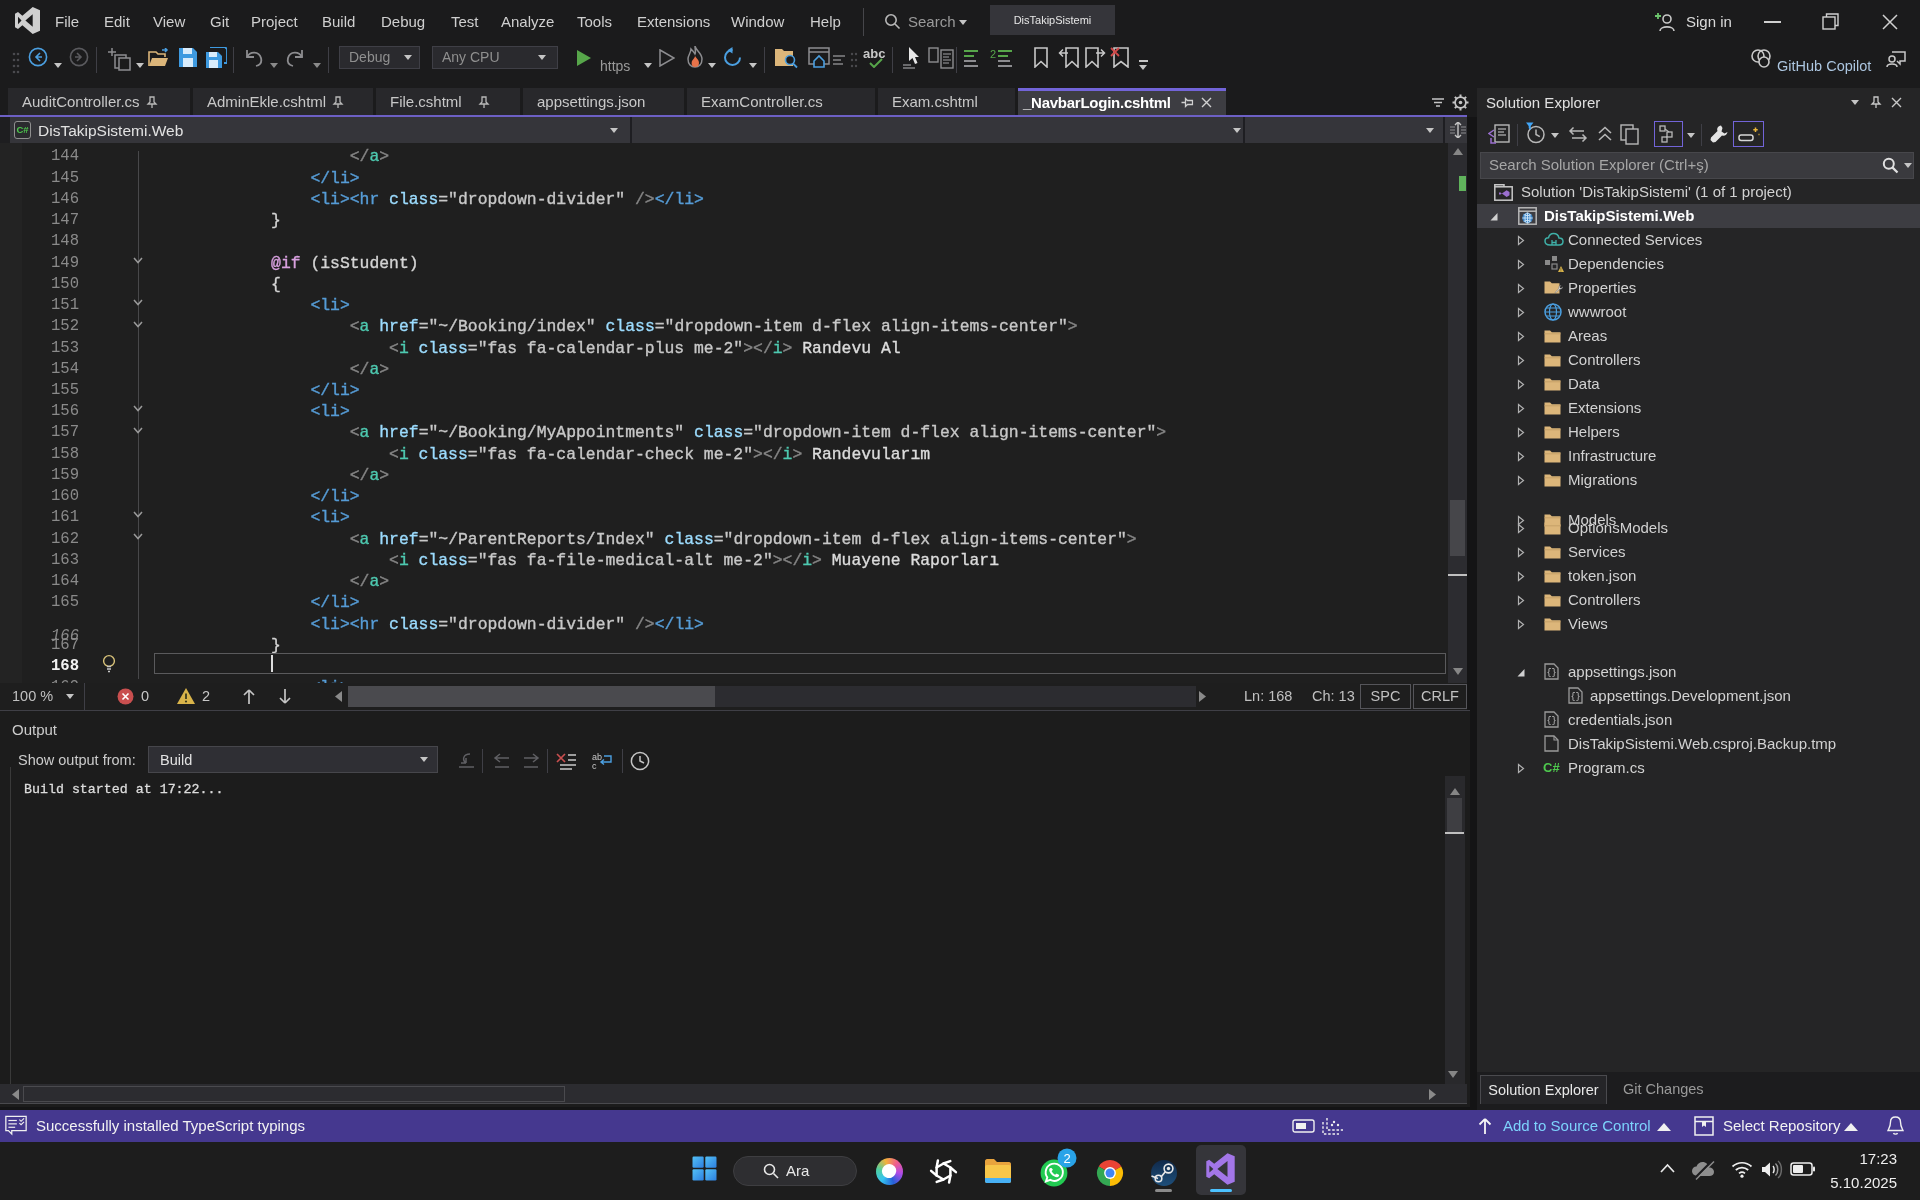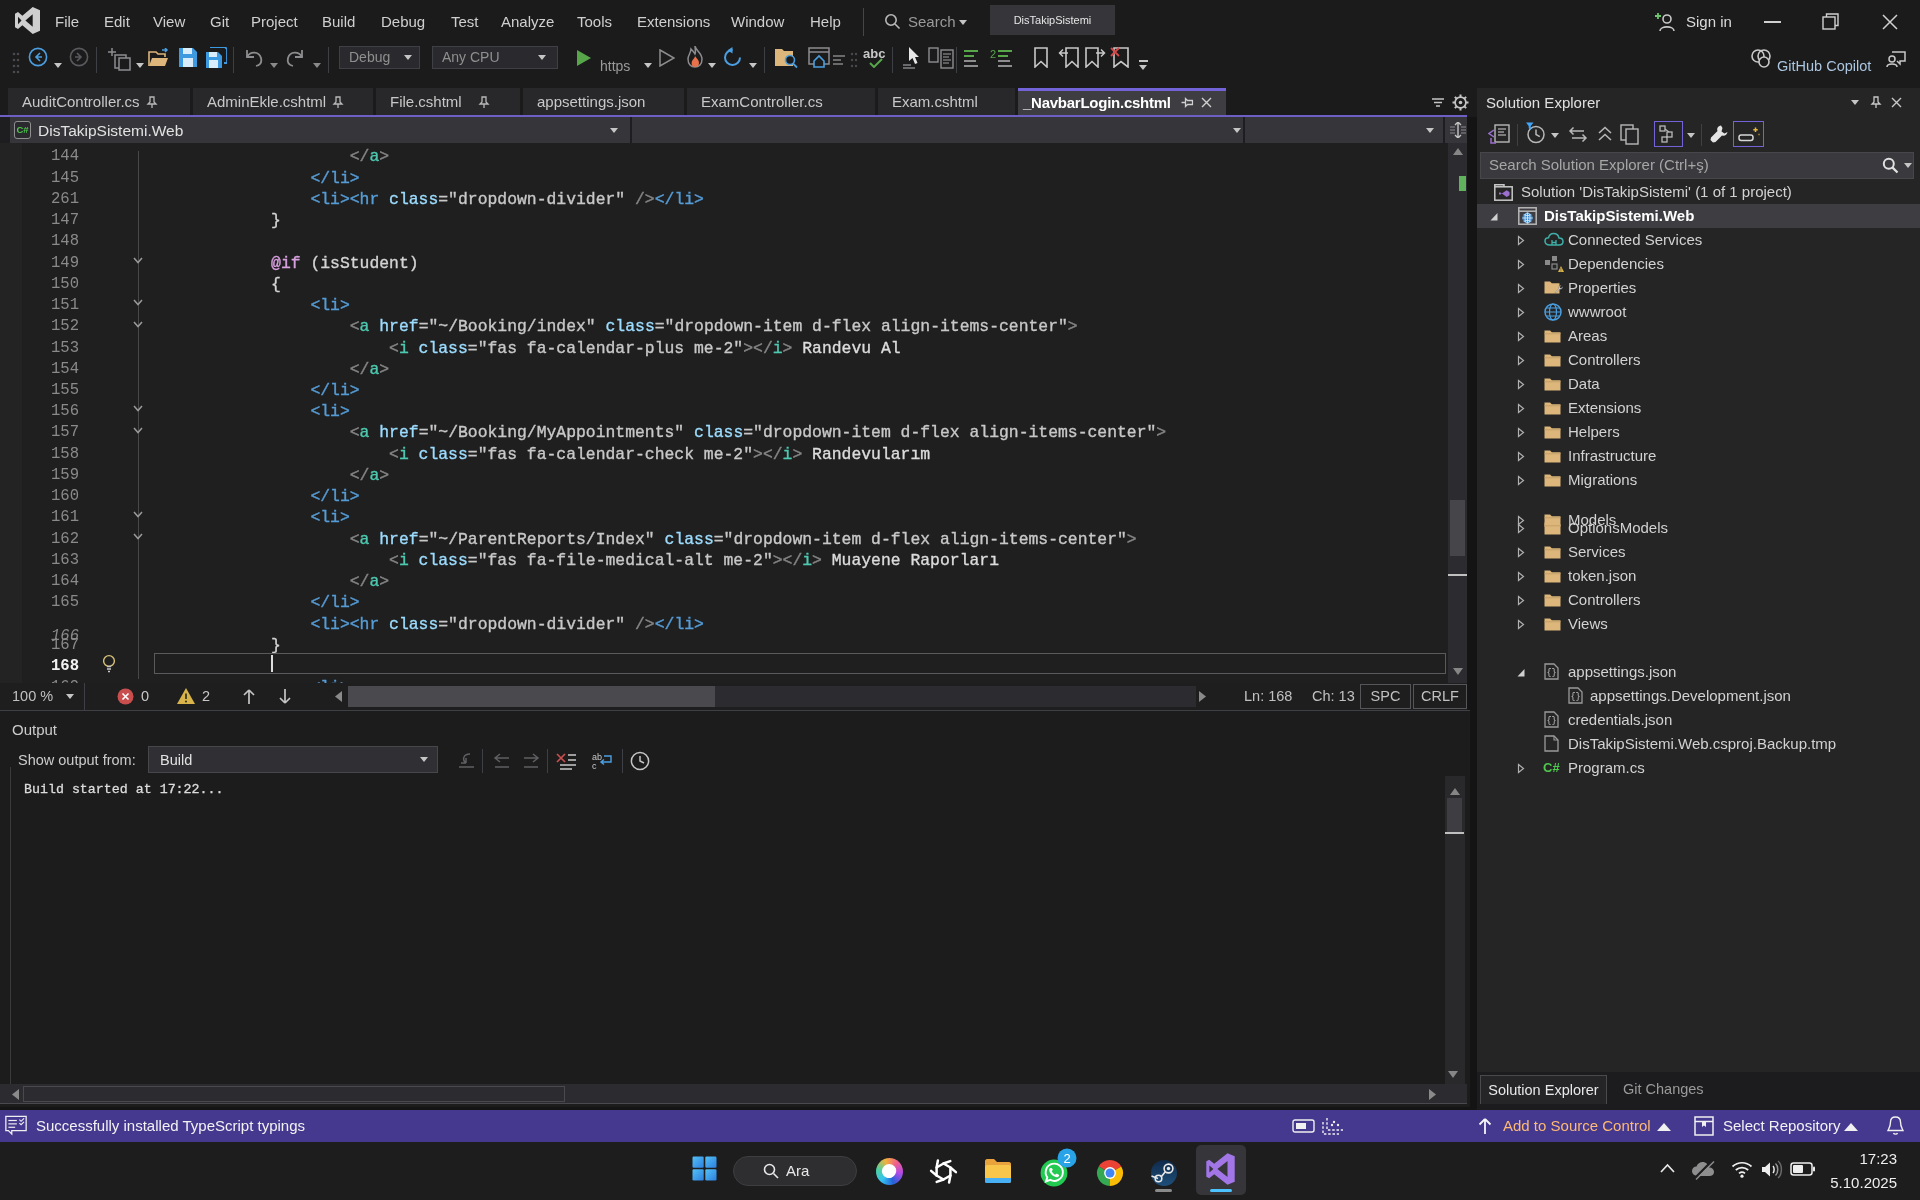--- a/index.html
+++ b/index.html
@@ -337,21 +337,21 @@
   <svg class="abs" style="left:1450px;top:5px;" width="16" height="16" viewBox="0 0 16 16">
       <path d="M8 0 L8 16 M8 0 L5 3 M8 0 L11 3 M8 16 L5 13 M8 16 L11 13" stroke="#c5c5c5" stroke-width="1.4"></path>
       <path d="M0 5 L5 5 M0 8 L5 8 M0 11 L5 11 M11 5 L16 5 M11 8 L16 8 M11 11 L16 11" stroke="#8d8d90" stroke-width="1.2"></path>
     </svg>
 </div>
 <div id="editor" class="abs">
   <div class="abs" style="left:0;top:0;width:22px;height:540px;background:#232323;"></div>
   <div class="abs" style="left:138px;top:8px;width:1px;height:528px;background:#48484a;"></div>
   <div class="ln" style="top:0.9px;">144</div>
   <div class="ln" style="top:22.1px;">145</div>
-  <div class="ln" style="top:43.4px;">261</div>
+  <div class="ln" style="top:43.4px;">146</div>
   <div class="ln" style="top:64.6px;">147</div>
   <div class="ln" style="top:85.8px;">148</div>
   <div class="ln" style="top:107.1px;">149</div>
   <div class="ln" style="top:128.3px;">150</div>
   <div class="ln" style="top:149.5px;">151</div>
   <div class="ln" style="top:170.8px;">152</div>
   <div class="ln" style="top:192.0px;">153</div>
   <div class="ln" style="top:213.2px;">154</div>
   <div class="ln" style="top:234.5px;">155</div>
   <div class="ln" style="top:255.7px;">156</div>
@@ -856,21 +856,21 @@
       <path d="M1 5 L1 17 L17 17 M5 1 L5 13 L21 13" fill="none" stroke="#f0f0f0" stroke-width="1.4" stroke-dasharray="2.5 1.8"></path>
       <g fill="#f0f0f0">
         <circle cx="12" cy="5" r="1.2"></circle>
         <circle cx="16" cy="8" r="1.2"></circle>
         <circle cx="10" cy="8" r="1.2"></circle>
       </g>
     </svg>
   <svg class="abs" style="left:1477px;top:7px;" width="16" height="18" viewBox="0 0 16 18">
       <path d="M8 17 L8 2 M8 2 L2.5 7.5 M8 2 L13.5 7.5" stroke="#f5f5f5" stroke-width="1.8" fill="none"></path>
     </svg>
-  <div class="abs" style="left:1503px;top:0;height:32px;line-height:32px;color:#fdba74;font-size:15px;">Add to Source Control</div>
+  <div class="abs" style="left:1503px;top:0;height:32px;line-height:32px;color:#7dd3fc;font-size:15px;">Add to Source Control</div>
   <svg class="abs" style="left:1657px;top:13px;" width="14" height="8" viewBox="0 0 14 8">
       <path d="M7 0 L14 8 L0 8 Z" fill="#f0f0f0"></path>
     </svg>
   <svg class="abs" style="left:1694px;top:6px;" width="20" height="20" viewBox="0 0 20 20">
       <rect x="1" y="1" width="18" height="18" fill="none" stroke="#f0f0f0" stroke-width="1.5"></rect>
       <path d="M1 5.5 L19 5.5" stroke="#f0f0f0" stroke-width="1.5"></path>
       <path d="M8 5.5 L8 11 L10 9.5 L12 11 L12 5.5" fill="#f0f0f0"></path>
     </svg>
   <div class="abs" style="left:1723px;top:0;height:32px;line-height:32px;color:#f2f2f2;font-size:15px;">Select Repository</div>
   <svg class="abs" style="left:1844px;top:13px;" width="14" height="8" viewBox="0 0 14 8">

